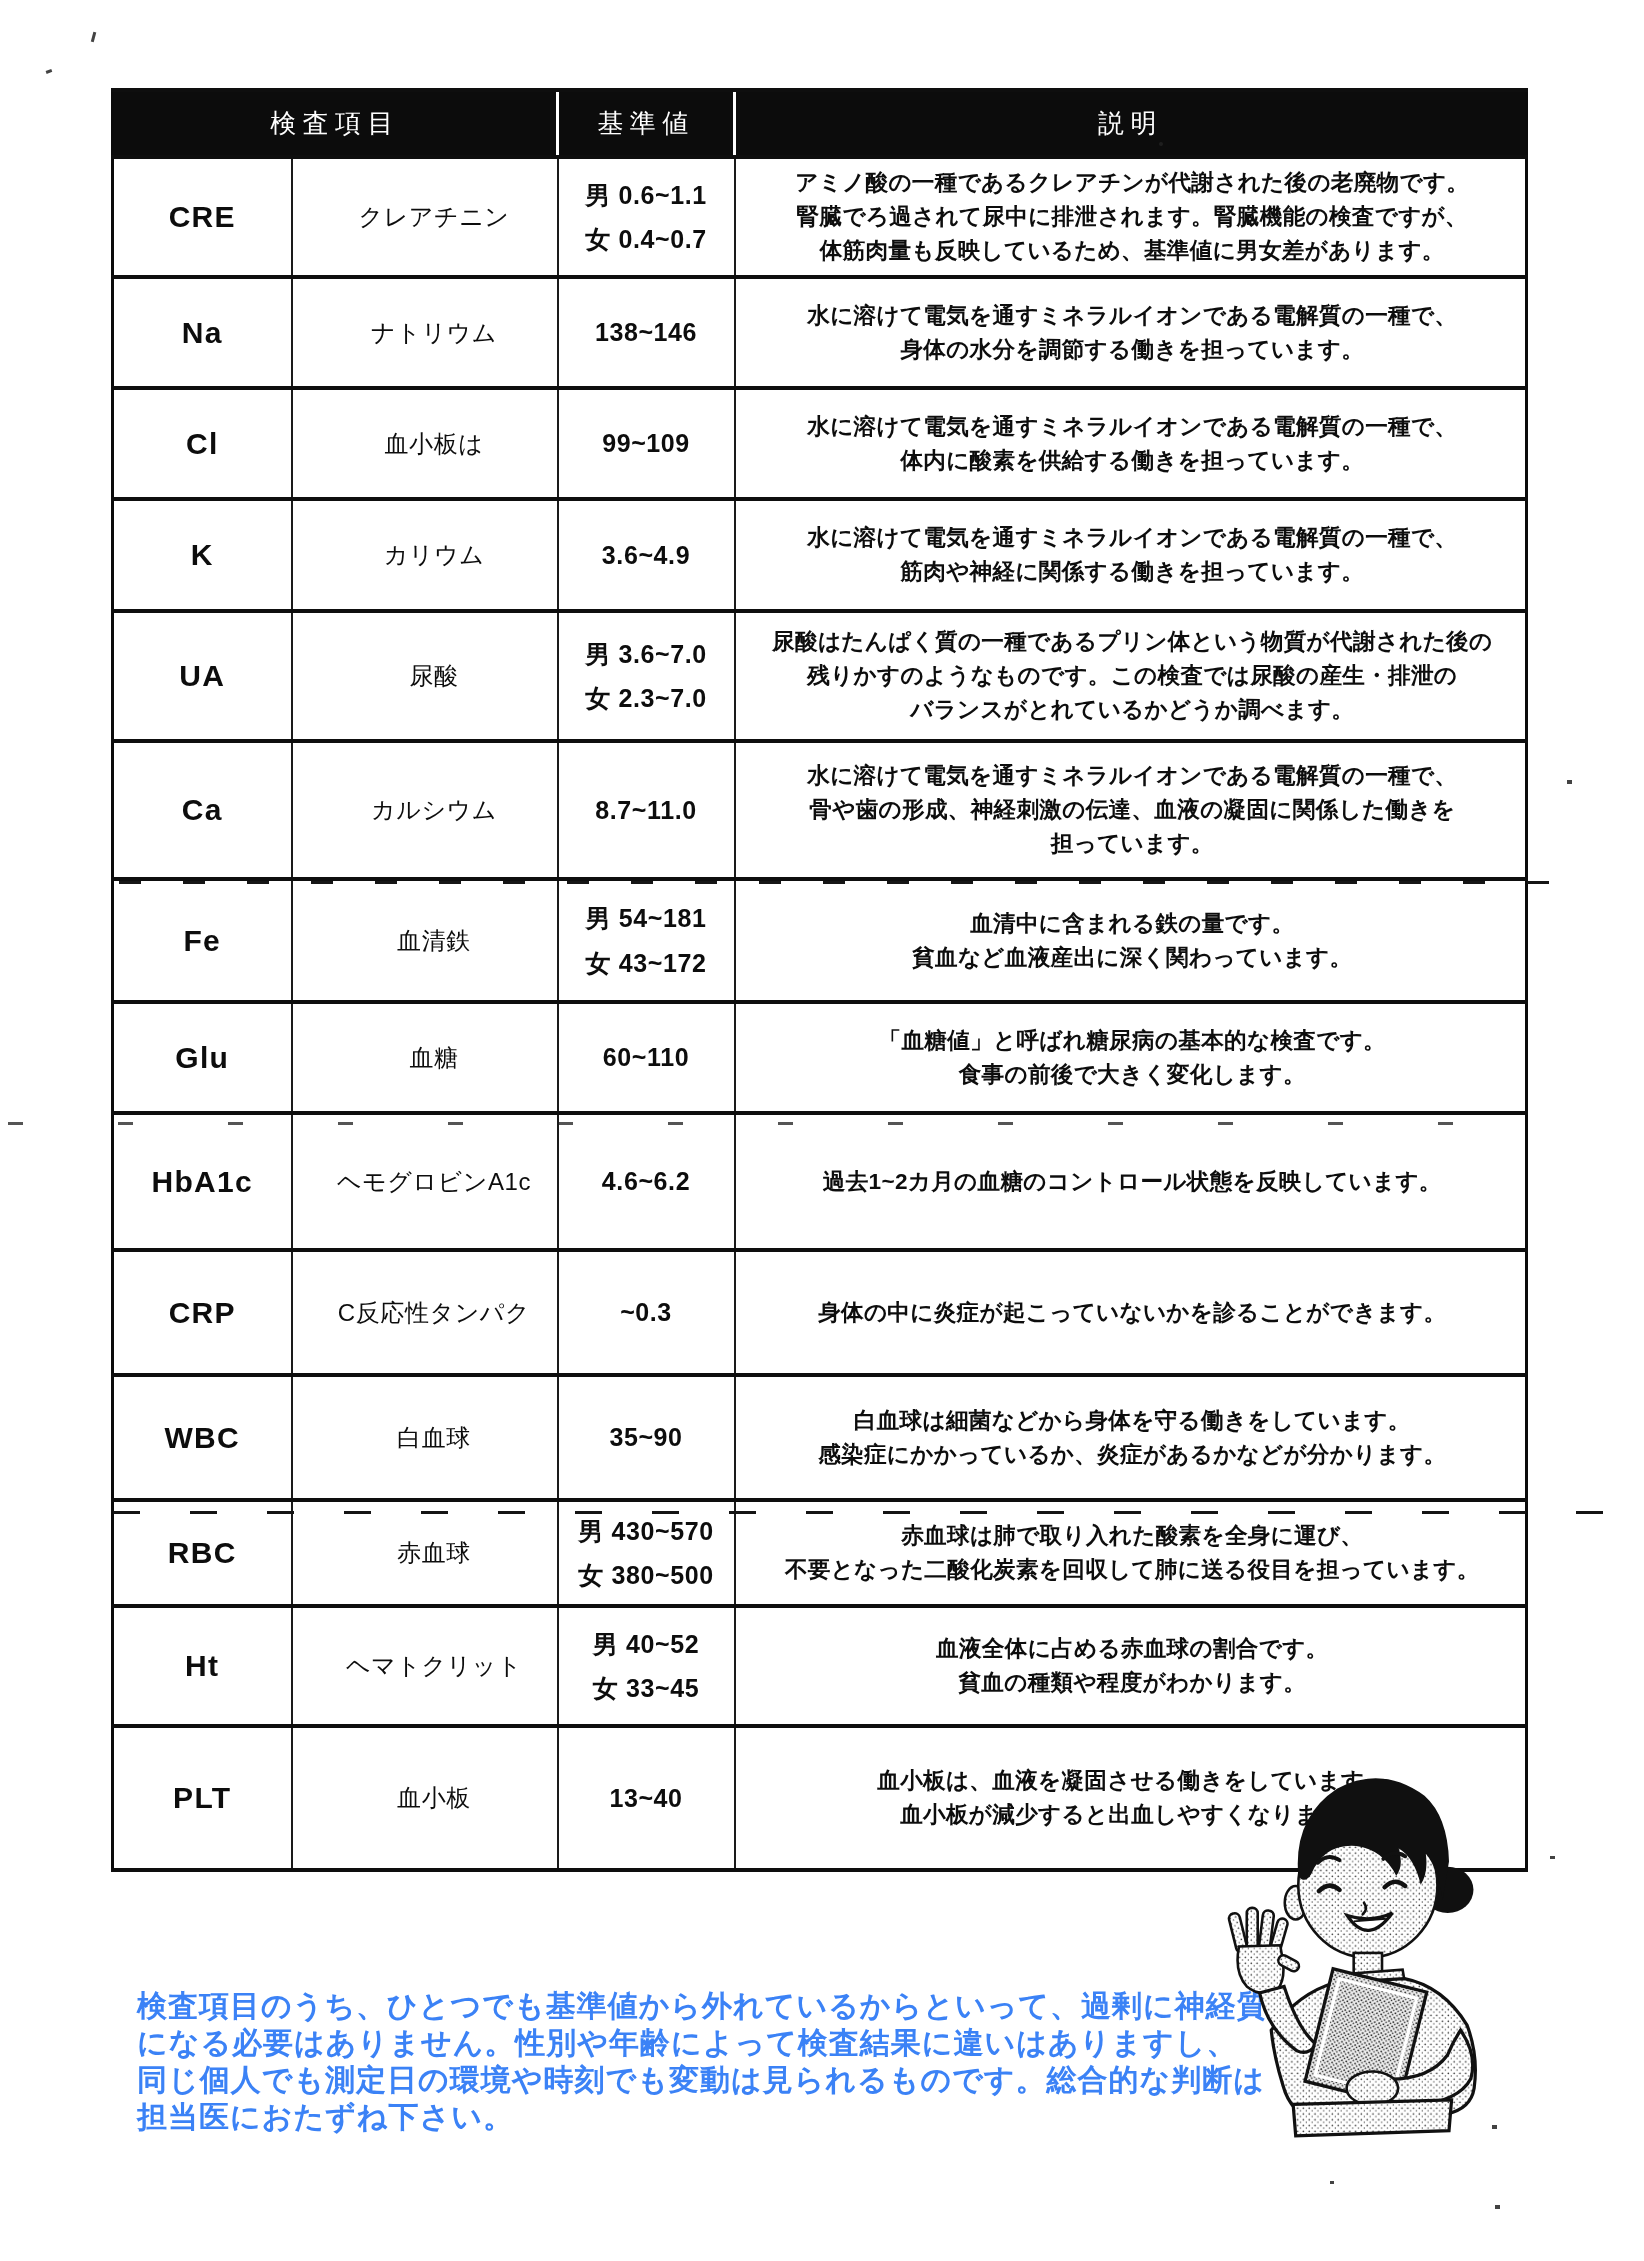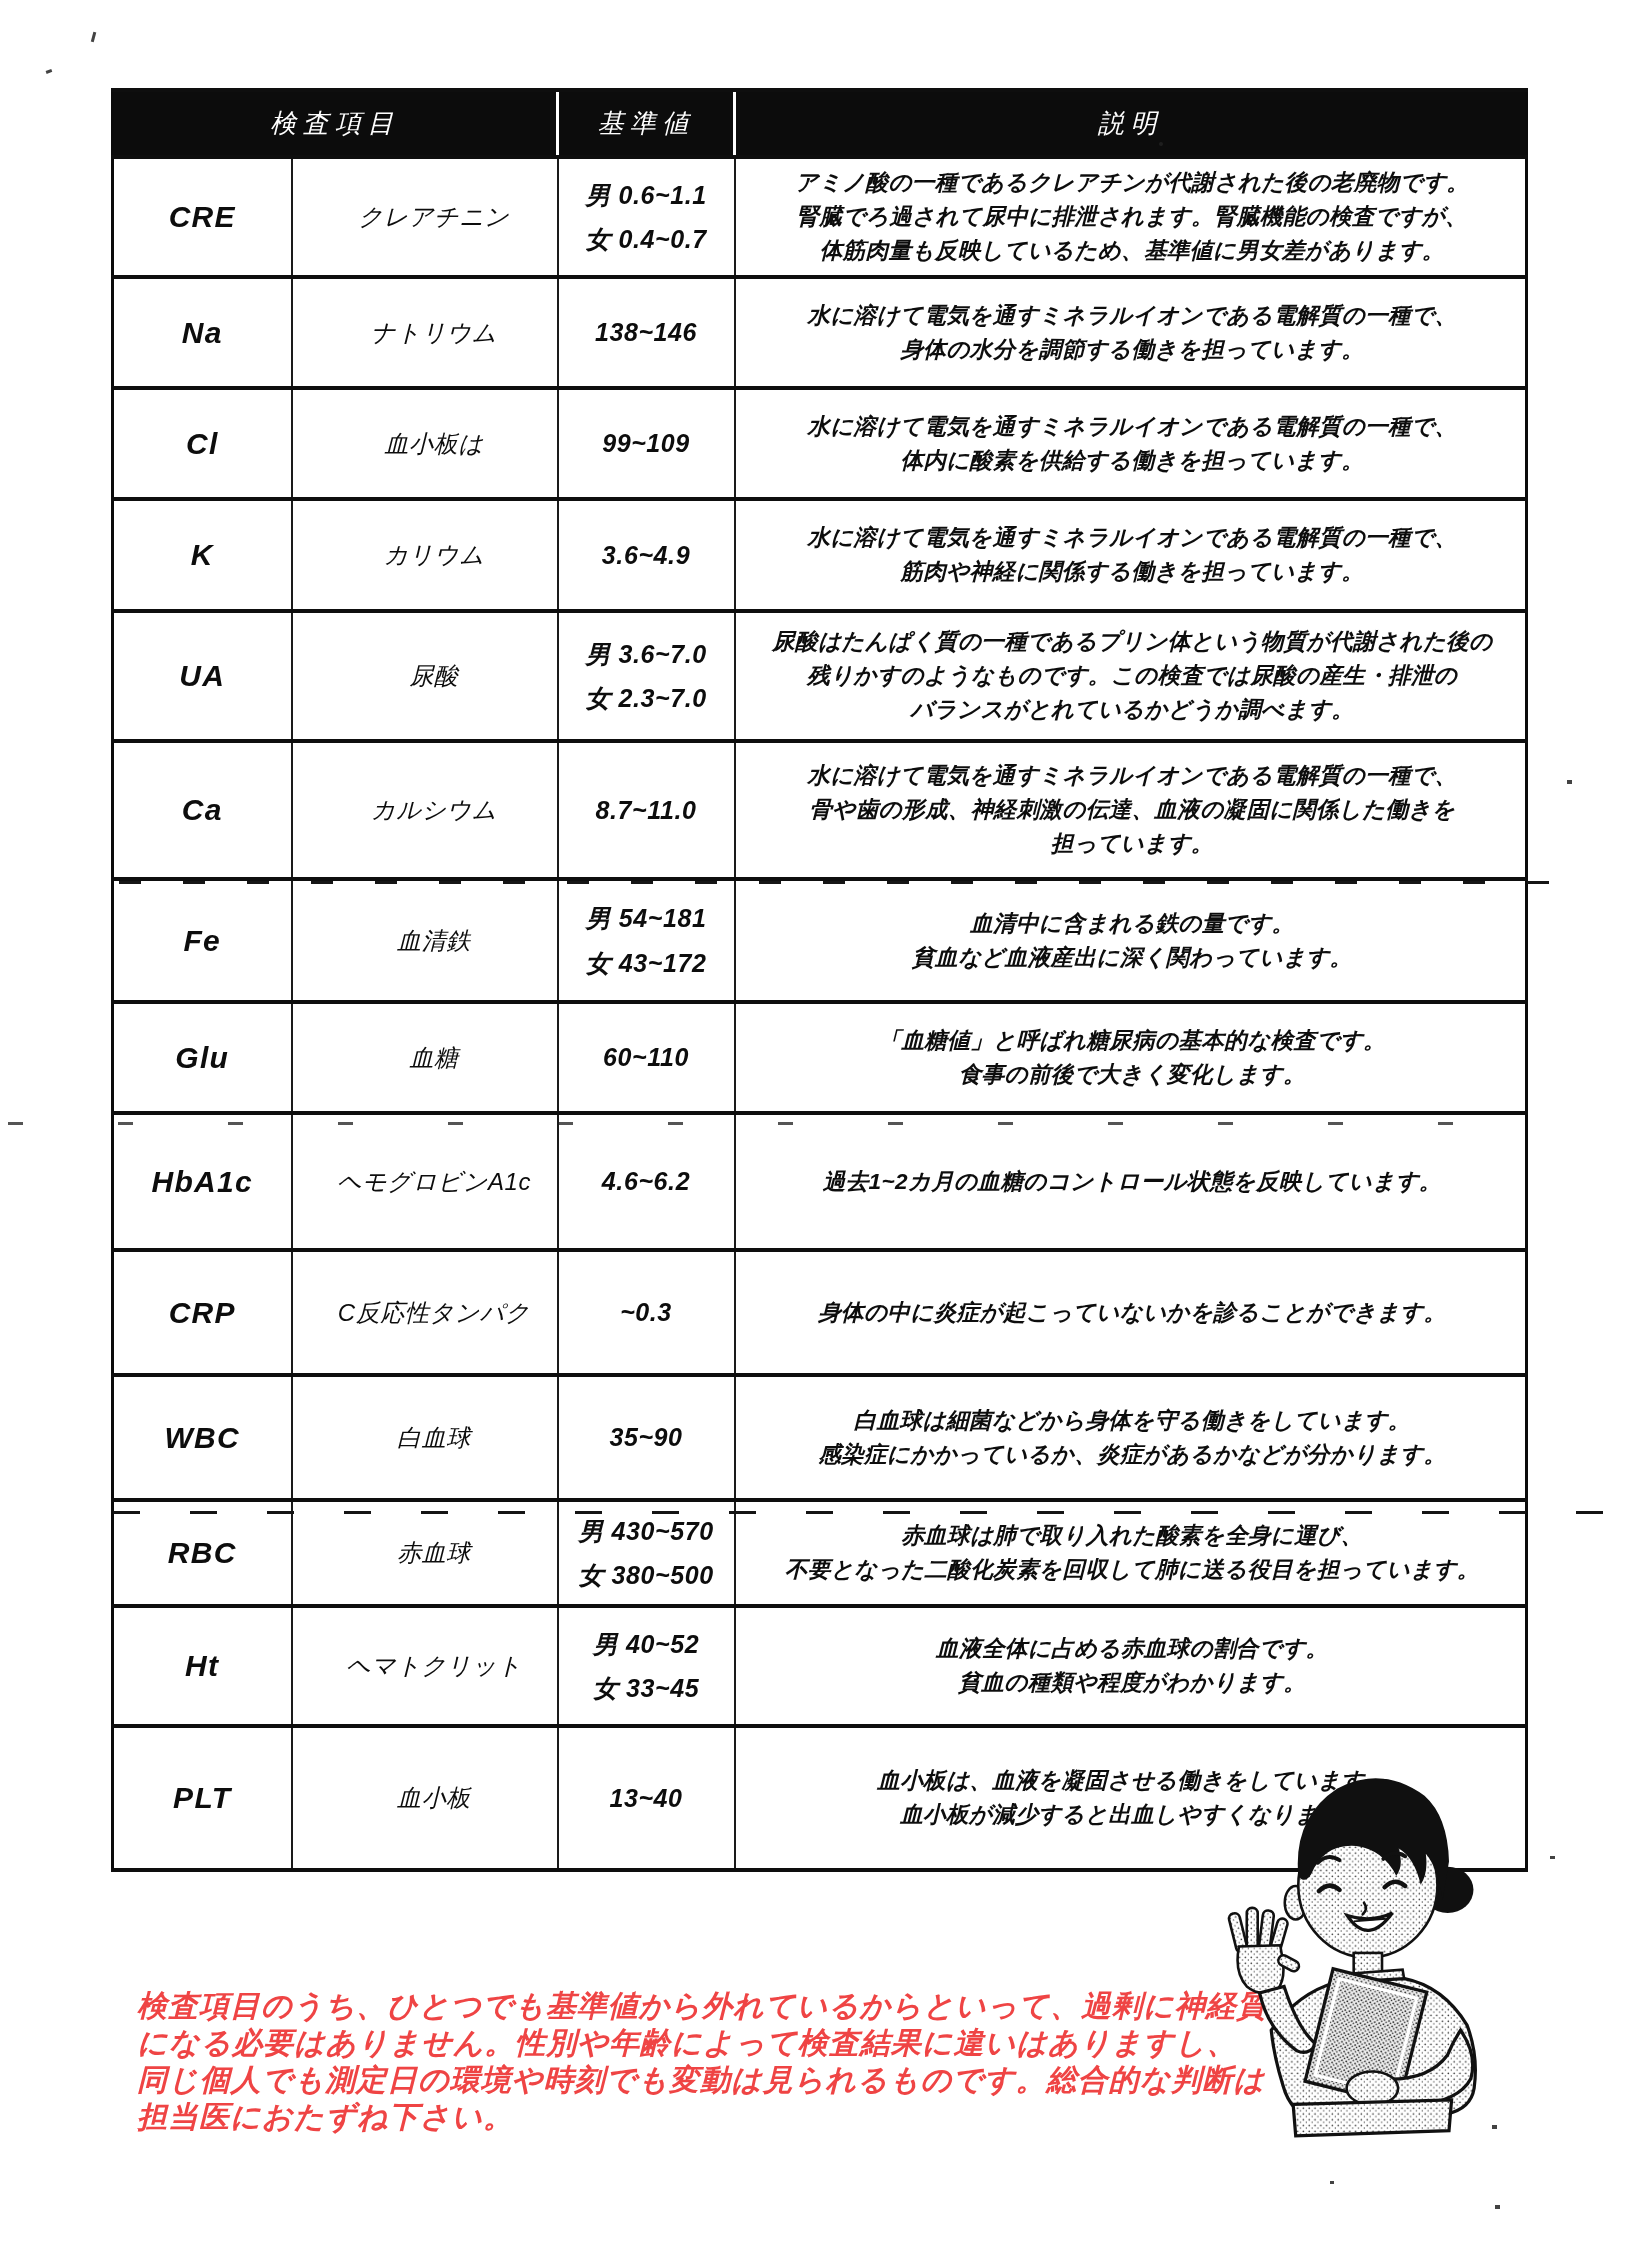--- a/index.html
+++ b/index.html
@@ -1,21 +1,20 @@
 <!DOCTYPE html>
 <html style="font-size:10.3px"><head>
 <meta charset="utf-8">
 <style>
   html,body{margin:0;padding:0;}
   .page{
     position:relative; width:1644px; height:2261px;
     background:#ffffff; overflow:hidden;
     font-family:"Liberation Sans","DejaVu Sans",sans-serif;
     color:#0d0d0d;
-    font-style:italic;
   }
   
   table.lab{
     position:absolute; left:111px; top:88px; width:1414px;
     border-collapse:collapse; table-layout:fixed;
     border:3.9px solid #0b0b0b;
   }
   table.lab th, table.lab td{
     border-left:2.6px solid #1a1a1a; border-right:2.6px solid #1a1a1a;
     border-top:4.5px solid #0e0e0e; border-bottom:4.5px solid #0e0e0e;
@@ -39,21 +38,21 @@
   }
   td.desc{
     text-align:center; font-size:22.6px; font-weight:600; line-height:1.5;
     white-space:pre-line; padding:6.4px 13px 6.4px 17px; letter-spacing:0.3px;
   }
   
   .footer-note{
     position:absolute; left:137px; top:1987px; width:1154px;
     font-family:"Liberation Serif","DejaVu Serif",serif;
     font-size:30px; font-weight:600; line-height:37px; letter-spacing:1px;
-    white-space:pre-line; color:#ef4444;
+    white-space:pre-line; color:#3b82f6;
   }
   
   .dash-line{ position:absolute; height:3.2px; }
   .dash-a{ left:119px; top:881px; width:1454px;
     background:repeating-linear-gradient(90deg,#161616 0 22px,transparent 22px 64px); }
   .dash-b{ left:7.7px; top:1122px; width:1502px; height:2.6px; opacity:.75;
     background:repeating-linear-gradient(90deg,#1c1c1c 0 15.5px,transparent 15.5px 110px); }
   .dash-c{ left:113px; top:1511px; width:1515px;
     background:repeating-linear-gradient(90deg,#141414 0 27px,transparent 27px 77px); }
   .speck{ position:absolute; background:#222; opacity:.85; }

